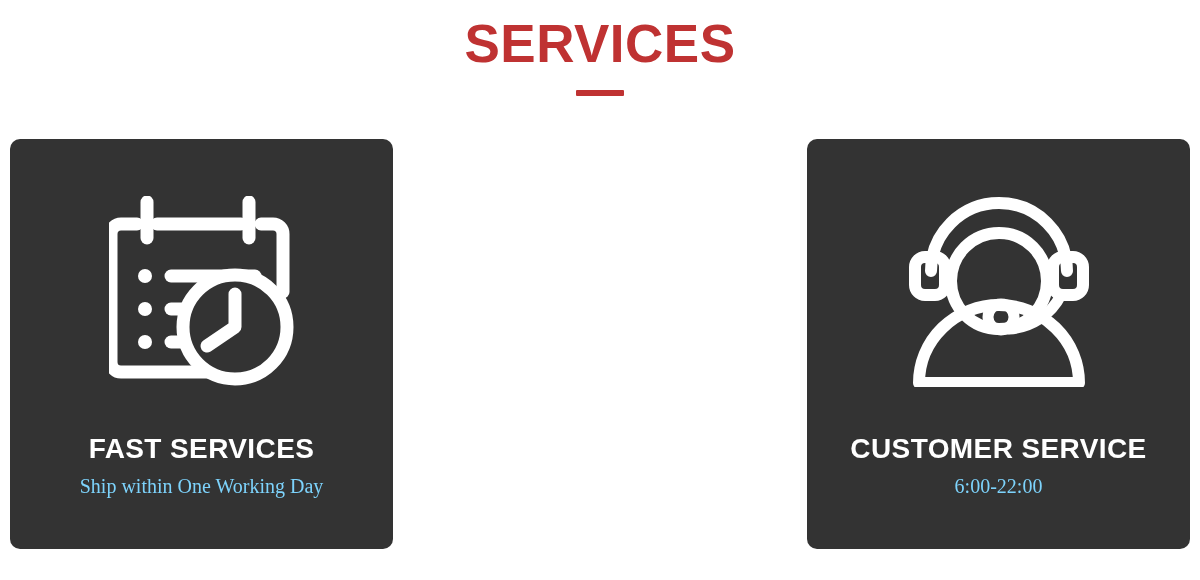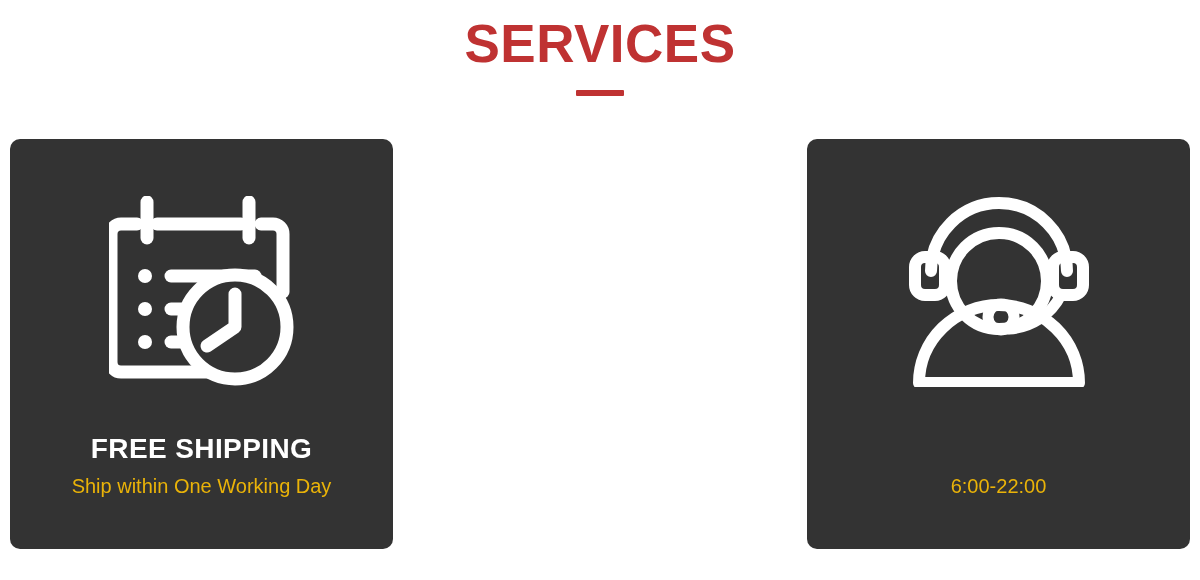--- a/index.html
+++ b/index.html
@@ -88,27 +88,27 @@
   .card-title {
     color: #ffffff;
     font-size: 28px;
     font-weight: bold;
     line-height: 1.28;
     letter-spacing: 0.4px;
     margin: 0 0 6px 0;
     font-family: "Liberation Sans", sans-serif;
   }
   .card-subtitle {
-    color: #eab308;
+    color: #7dd3fc;
     font-size: 20px;
     font-weight: normal;
     line-height: 1.3;
     margin: 0;
     min-height: 1px;
-    font-family: Liberation Sans, sans-serif;
+    font-family: Liberation Serif, serif;
   }
   .card-subtitle:empty { display: none; }
 
   
   .card-2 .card-text { padding-bottom: 22px; }
   .card-1 .card-text, .card-3 .card-text { padding-bottom: 28px; }
 </style>
 </head>
 <body>
 
@@ -138,21 +138,21 @@
           <circle cx="36" cy="113" r="7" fill="#ffffff"></circle>
           <path d="M62 113 H116" stroke="#ffffff" stroke-width="13" stroke-linecap="round"></path>
           <circle cx="36" cy="146" r="7" fill="#ffffff"></circle>
           <path d="M62 146 H92" stroke="#ffffff" stroke-width="13" stroke-linecap="round"></path>
 
           <circle cx="126" cy="131" r="52" stroke="#ffffff" stroke-width="13" fill="#333333"></circle>
           <path d="M126 98 V131 L98 150" stroke="#ffffff" stroke-width="13" stroke-linecap="round" stroke-linejoin="round"></path>
         </svg>
       </div>
       <div class="card-text">
-        <div class="card-title">FREE SHIPPING</div>
+        <div class="card-title">FAST SERVICES</div>
         <div class="card-subtitle">Ship within One Working Day</div>
       </div>
     </div>
 
 
     <div class="service-card card-3">
       <div class="card-icon">
         <svg width="180" height="192" viewBox="0 0 180 192" fill="none" xmlns="http://www.w3.org/2000/svg">
 
           <path d="M22 76 A68 68 0 0 1 158 76" stroke="#ffffff" stroke-width="12" stroke-linecap="round"></path>
@@ -163,18 +163,19 @@
           <circle cx="90" cy="86" r="48" stroke="#ffffff" stroke-width="12" fill="none"></circle>
 
           <path d="M152 100 A62 62 0 0 1 100 134" stroke="#ffffff" stroke-width="11" stroke-linecap="round"></path>
 
           <circle cx="92" cy="122" r="13" stroke="#ffffff" stroke-width="11" fill="none"></circle>
 
           <path d="M10 188 A80 78 0 0 1 170 188 Z" stroke="#ffffff" stroke-width="12" fill="none" stroke-linejoin="round"></path>
         </svg>
       </div>
       <div class="card-text">
+        <div class="card-title">CUSTOMER SERVICE</div>
         <div class="card-subtitle">6:00-22:00</div>
       </div>
     </div>
 
   </div>
 </div>
 
 </body></html>

